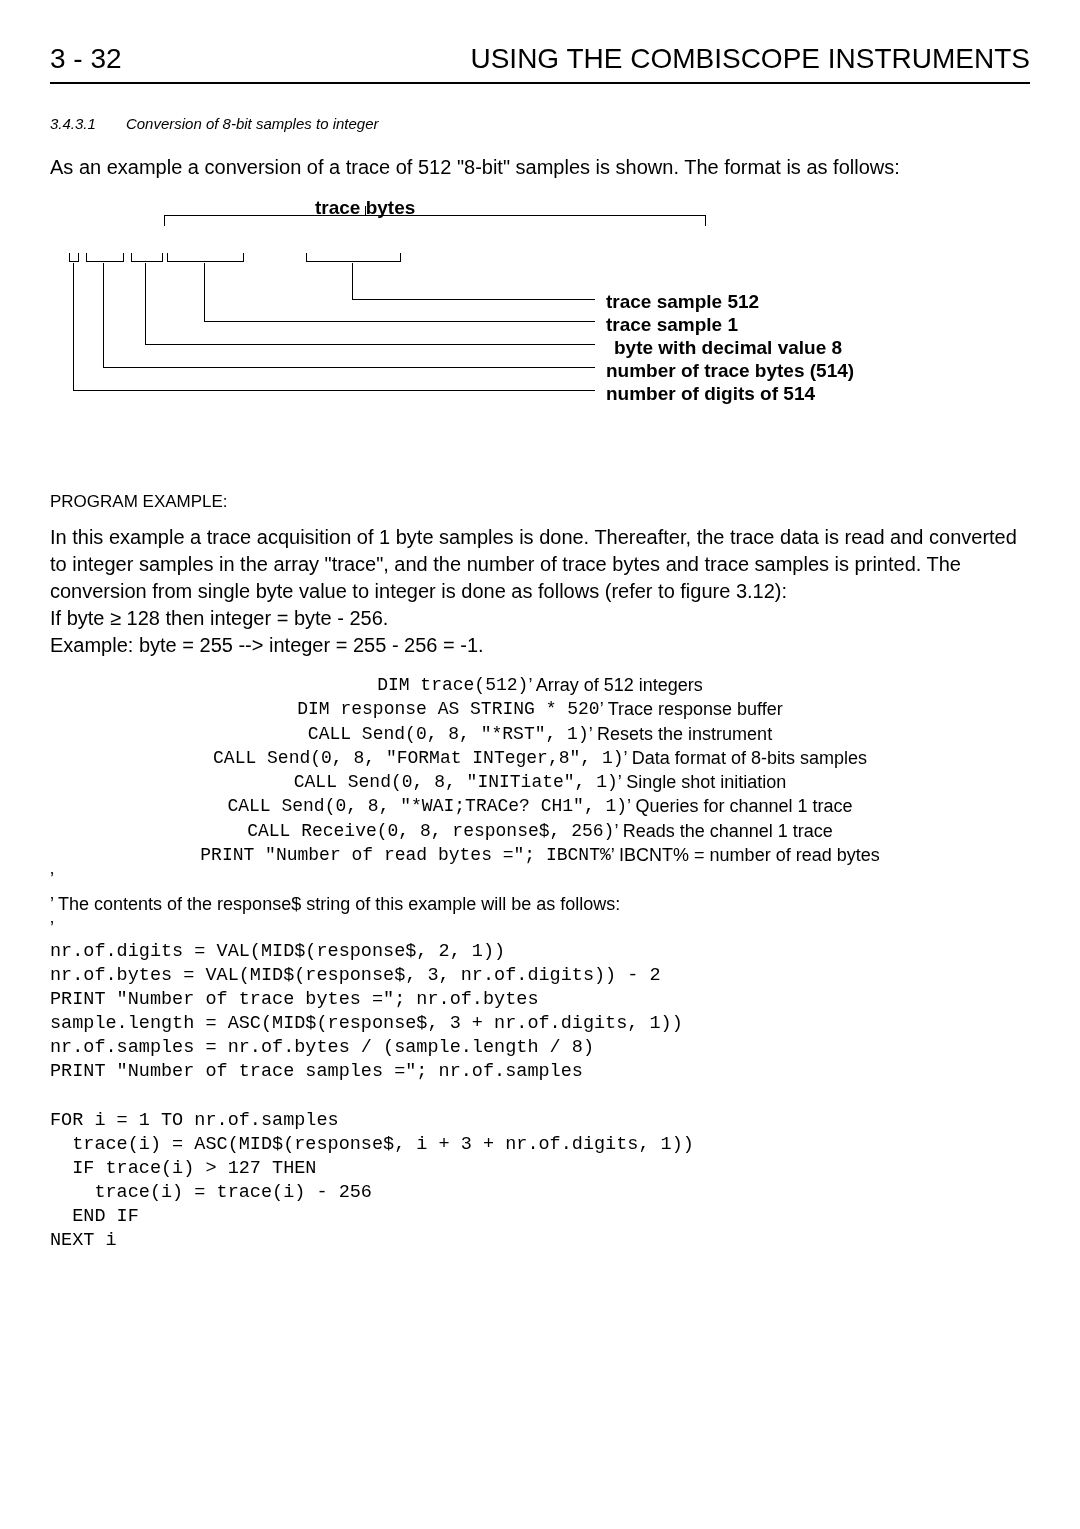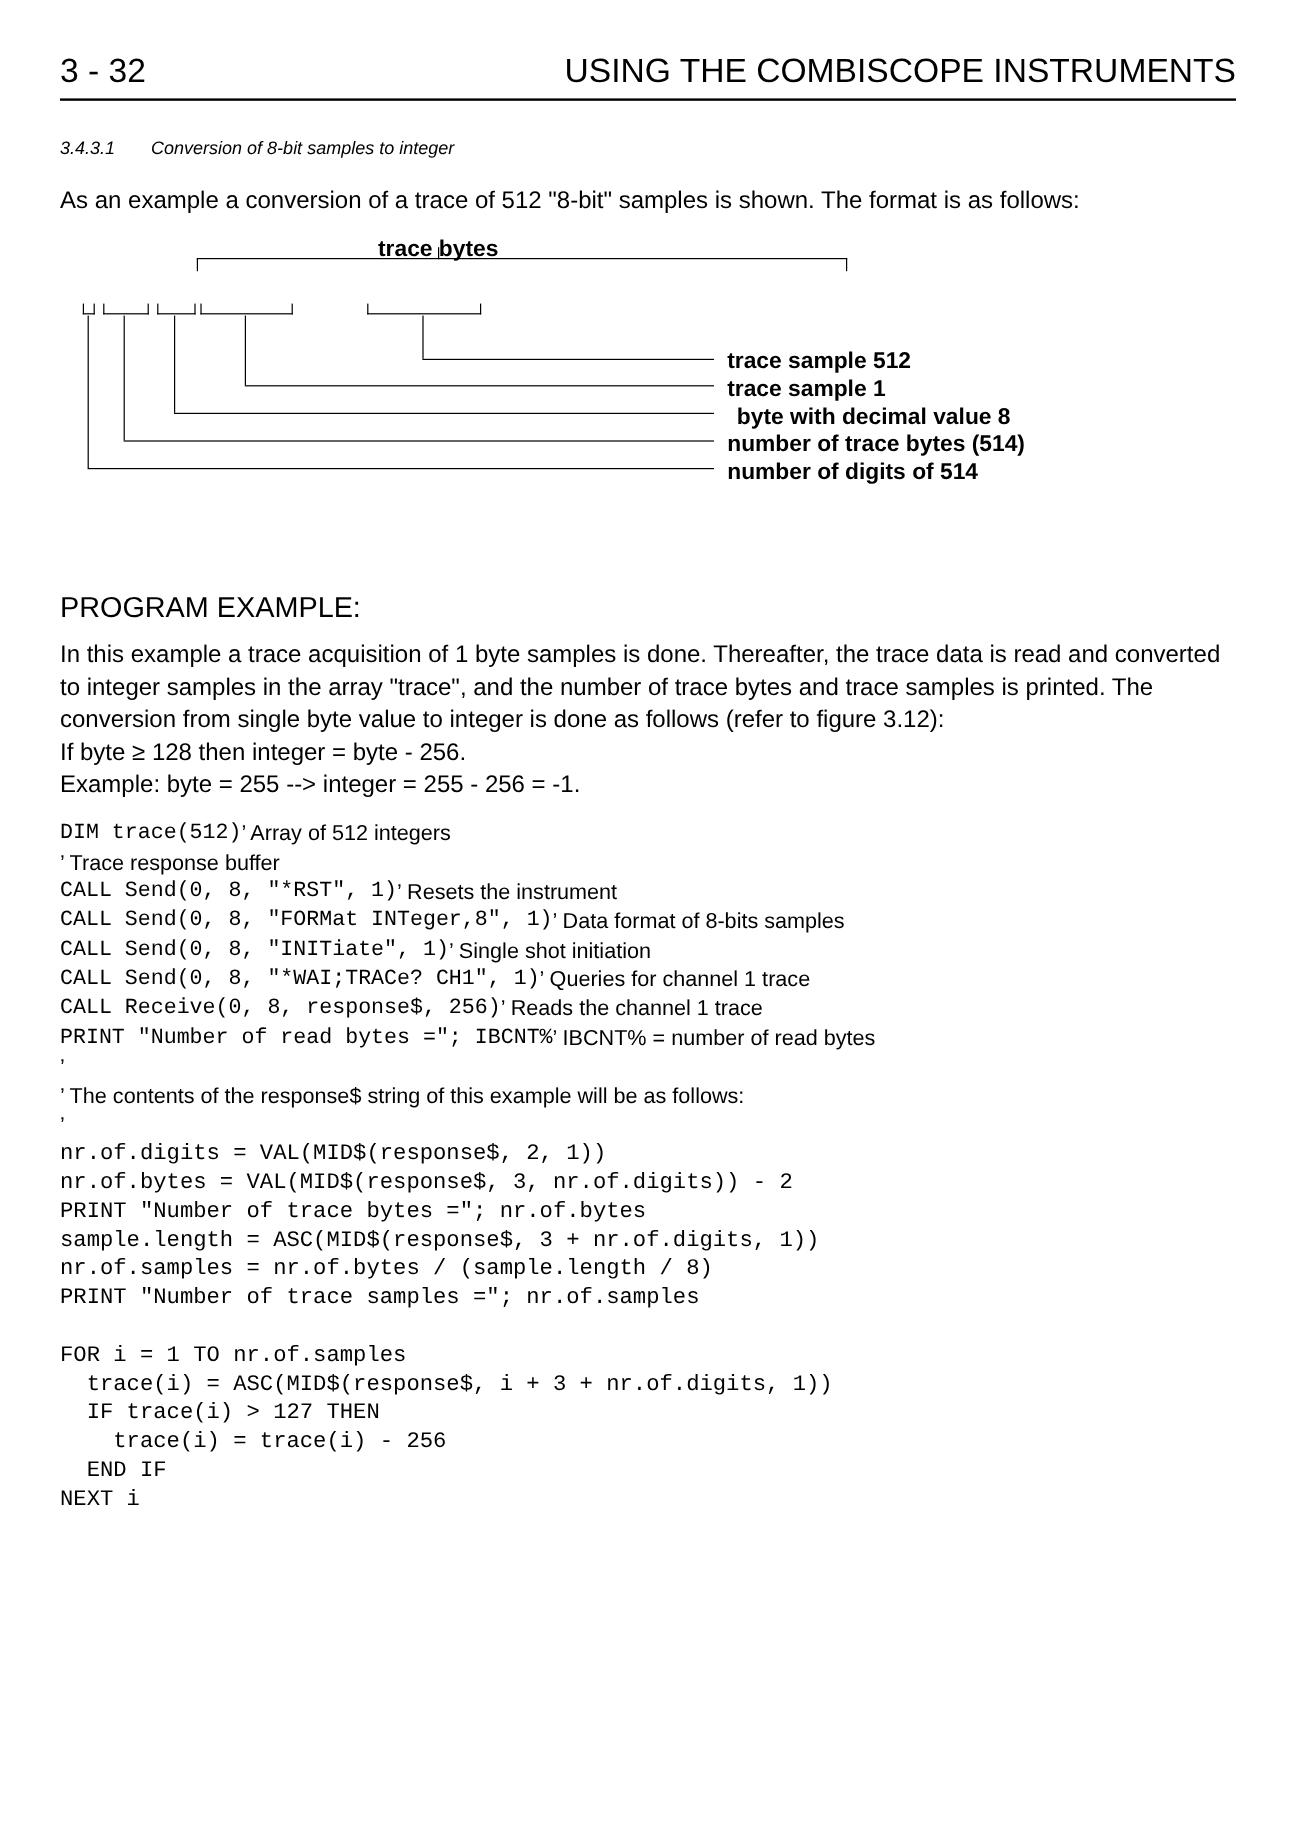--- a/index.html
+++ b/index.html
@@ -101,32 +101,32 @@
   }
   .dlabel {
     position: absolute;
     font-size: 19px;
     white-space: nowrap;
   }
   .diagram-spacer {
     height: 270px;
   }
   .prog-title {
-    font-size: 24px;
+    font-size: 17px;
     margin: 16px 0 10px 0;
   }
   .codeblock {
     font-family: "Courier New", monospace;
     font-size: 18.5px;
     white-space: pre;
     line-height: 1.3;
   }
   .codeline {
     display: flex;
-    justify-content: flex-start;
+    justify-content: center;
   }
   .code {
     font-family: "Courier New", monospace;
     font-size: 18px;
     white-space: pre;
   }
   .comment {
     font-family: Arial, Helvetica, sans-serif;
     font-size: 18px;
   }
@@ -196,20 +196,21 @@
 <div class="para" style="margin-bottom:0">In this example a trace acquisition of 1 byte samples is done. Thereafter, the trace data is read and converted to integer samples in the array "trace", and the number of trace bytes and trace samples is printed. The conversion from single byte value to integer is done as follows (refer to figure 3.12):</div>
 <div class="para" style="margin-bottom:0">If byte ≥ 128 then integer = byte - 256.</div>
 <div class="para">Example: byte = 255 --&gt; integer = 255 - 256 = -1.</div>
 
 <div>
   <div class="codeline">
       <span class="code">DIM trace(512)</span>
       <span class="comment">’ Array of 512 integers</span>
     </div>
   <div class="codeline">
+      <span class="code">DIM response AS STRING * 520</span>
       <span class="comment">’ Trace response buffer</span>
     </div>
   <div class="codeline">
       <span class="code">CALL Send(0, 8, "*RST", 1)</span>
       <span class="comment">’ Resets the instrument</span>
     </div>
   <div class="codeline">
       <span class="code">CALL Send(0, 8, "FORMat INTeger,8", 1)</span>
       <span class="comment">’ Data format of 8-bits samples</span>
     </div>

